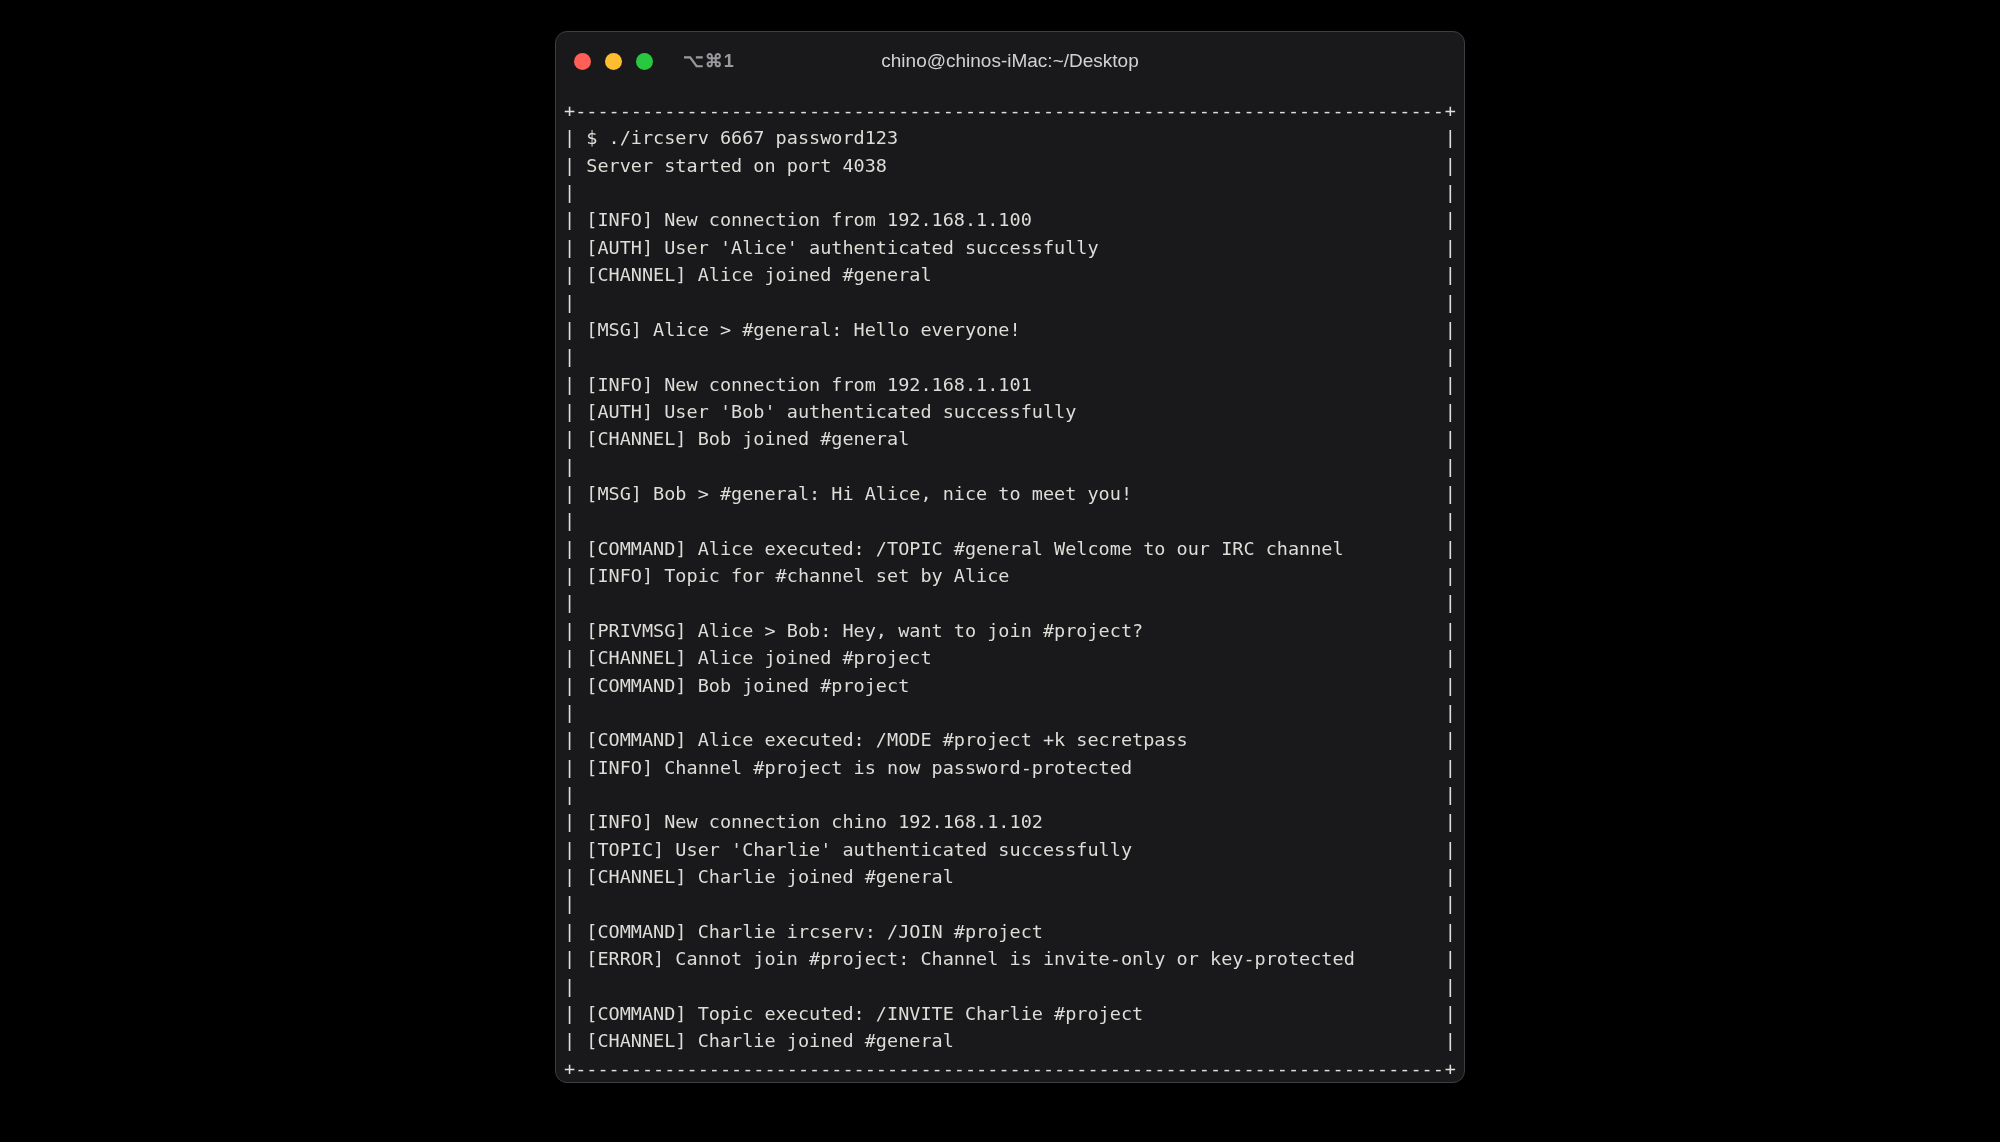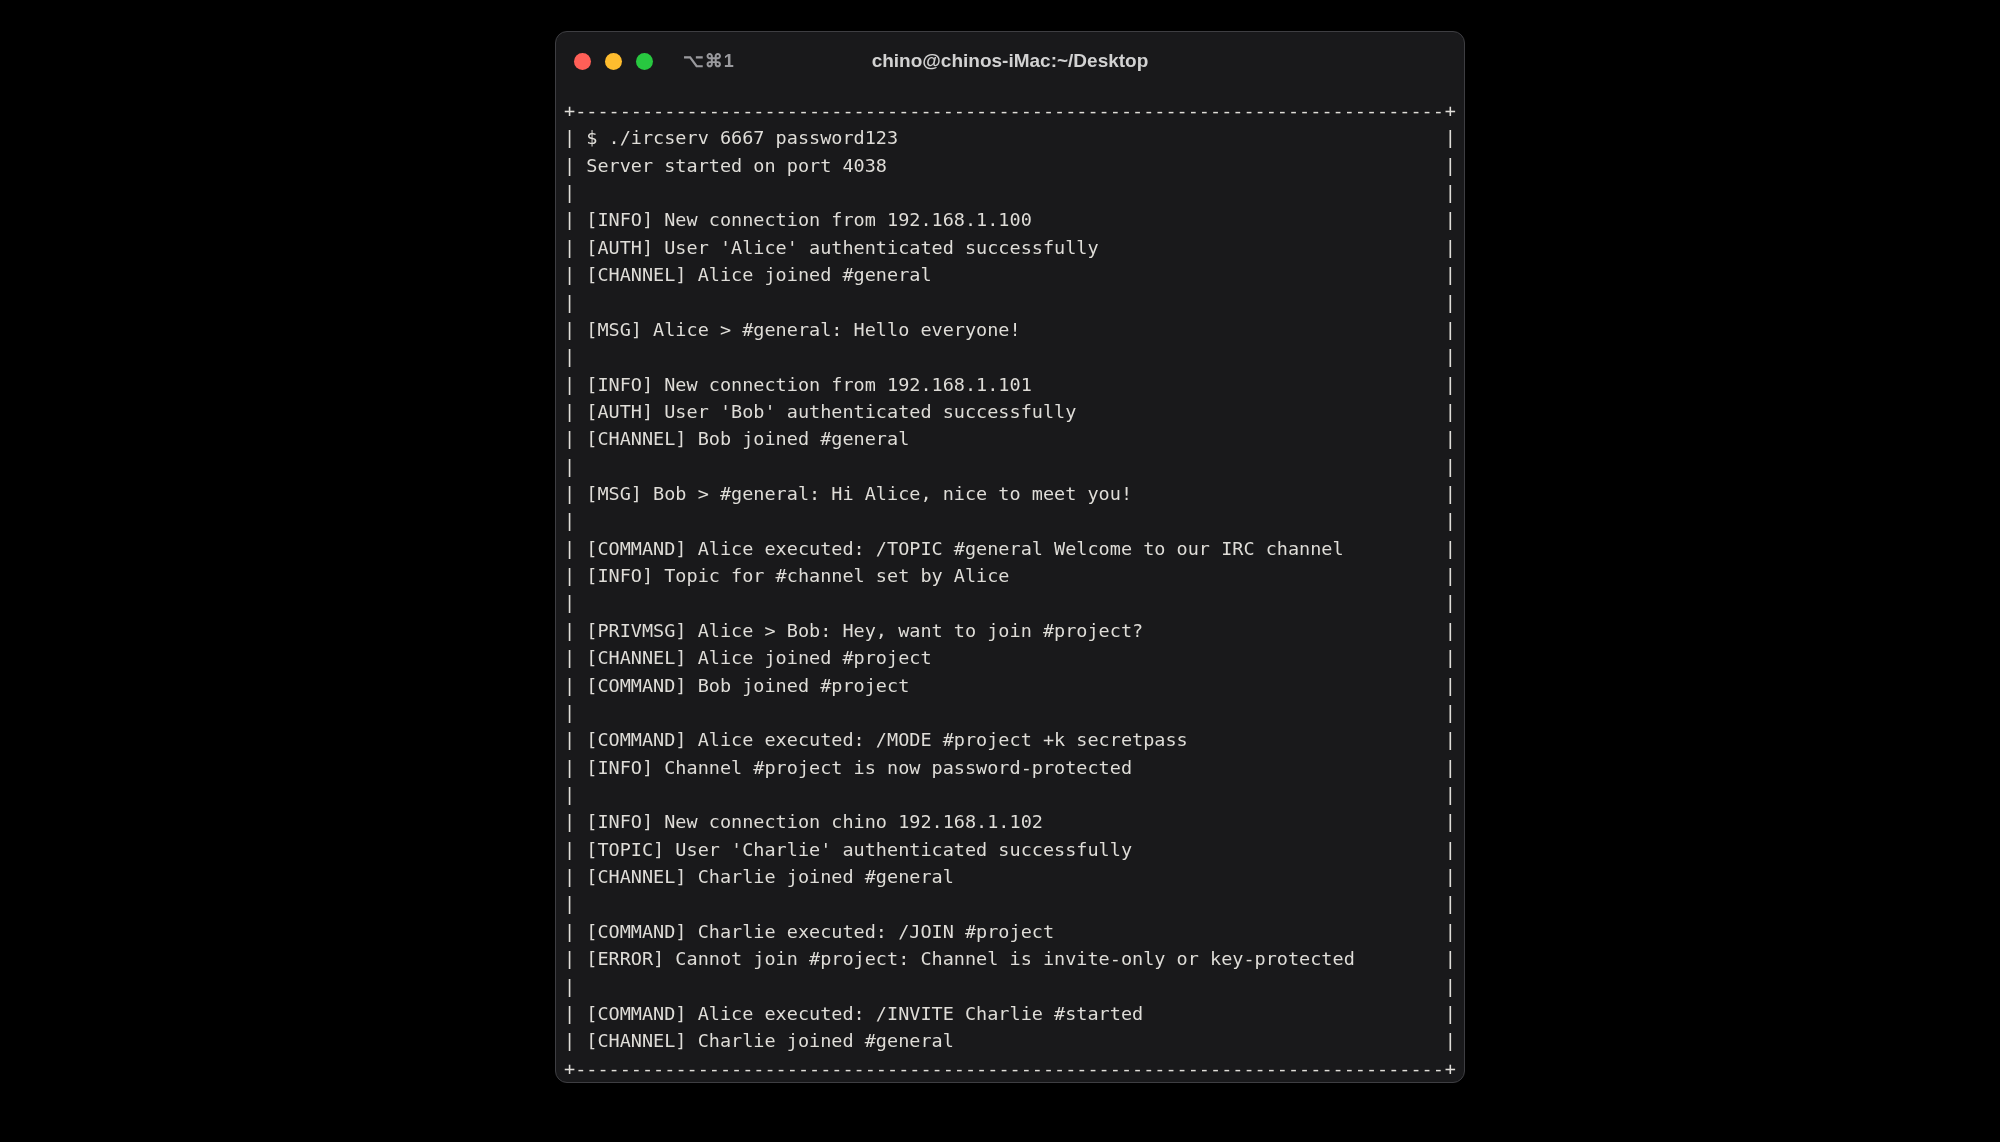--- a/index.html
+++ b/index.html
@@ -54,21 +54,21 @@
     font-weight:bold;
     letter-spacing:1px;
     flex:none;
   }
   .window-title{
     position:absolute;
     left:0;right:0;
     text-align:center;
     color:var(--title-text);
     font-size:19px;
-    font-weight:bold;
+    font-weight:normal;
     pointer-events:none;
   }
   .terminal{
     padding:7px 8px 0 8px;
     font-family:"DejaVu Sans Mono", monospace;
     font-size:18.5px;
     line-height:27.37px;
     color:var(--term-text);
     height:calc(100% - 58px);
     overflow:hidden;
@@ -129,20 +129,20 @@
       <div class="row"><span class="edge">|</span><span class="line-text">[CHANNEL] Alice joined #project</span><span class="edge">|</span></div>
       <div class="row"><span class="edge">|</span><span class="line-text">[COMMAND] Bob joined #project</span><span class="edge">|</span></div>
       <div class="row"><span class="edge">|</span><span class="line-text"></span><span class="edge">|</span></div>
       <div class="row"><span class="edge">|</span><span class="line-text">[COMMAND] Alice executed: /MODE #project +k secretpass</span><span class="edge">|</span></div>
       <div class="row"><span class="edge">|</span><span class="line-text">[INFO] Channel #project is now password-protected</span><span class="edge">|</span></div>
       <div class="row"><span class="edge">|</span><span class="line-text"></span><span class="edge">|</span></div>
       <div class="row"><span class="edge">|</span><span class="line-text">[INFO] New connection chino 192.168.1.102</span><span class="edge">|</span></div>
       <div class="row"><span class="edge">|</span><span class="line-text">[TOPIC] User 'Charlie' authenticated successfully</span><span class="edge">|</span></div>
       <div class="row"><span class="edge">|</span><span class="line-text">[CHANNEL] Charlie joined #general</span><span class="edge">|</span></div>
       <div class="row"><span class="edge">|</span><span class="line-text"></span><span class="edge">|</span></div>
-      <div class="row"><span class="edge">|</span><span class="line-text">[COMMAND] Charlie executed: /JOIN #project</span><span class="edge">|</span></div>
+      <div class="row"><span class="edge">|</span><span class="line-text">[COMMAND] Charlie ircserv: /JOIN #project</span><span class="edge">|</span></div>
       <div class="row"><span class="edge">|</span><span class="line-text">[ERROR] Cannot join #project: Channel is invite-only or key-protected</span><span class="edge">|</span></div>
       <div class="row"><span class="edge">|</span><span class="line-text"></span><span class="edge">|</span></div>
-      <div class="row"><span class="edge">|</span><span class="line-text">[COMMAND] Alice executed: /INVITE Charlie #started</span><span class="edge">|</span></div>
+      <div class="row"><span class="edge">|</span><span class="line-text">[COMMAND] Topic executed: /INVITE Charlie #project</span><span class="edge">|</span></div>
       <div class="row"><span class="edge">|</span><span class="line-text">[CHANNEL] Charlie joined #general</span><span class="edge">|</span></div>
       <div class="row"><span class="edge">+</span><span class="dash-fill">----------------------------------------------------------------------------------------------------------------------------------------------------------------------------------------------------------------------------</span><span class="edge">+</span></div>
     </div>
 </div>
 
 </body></html>

